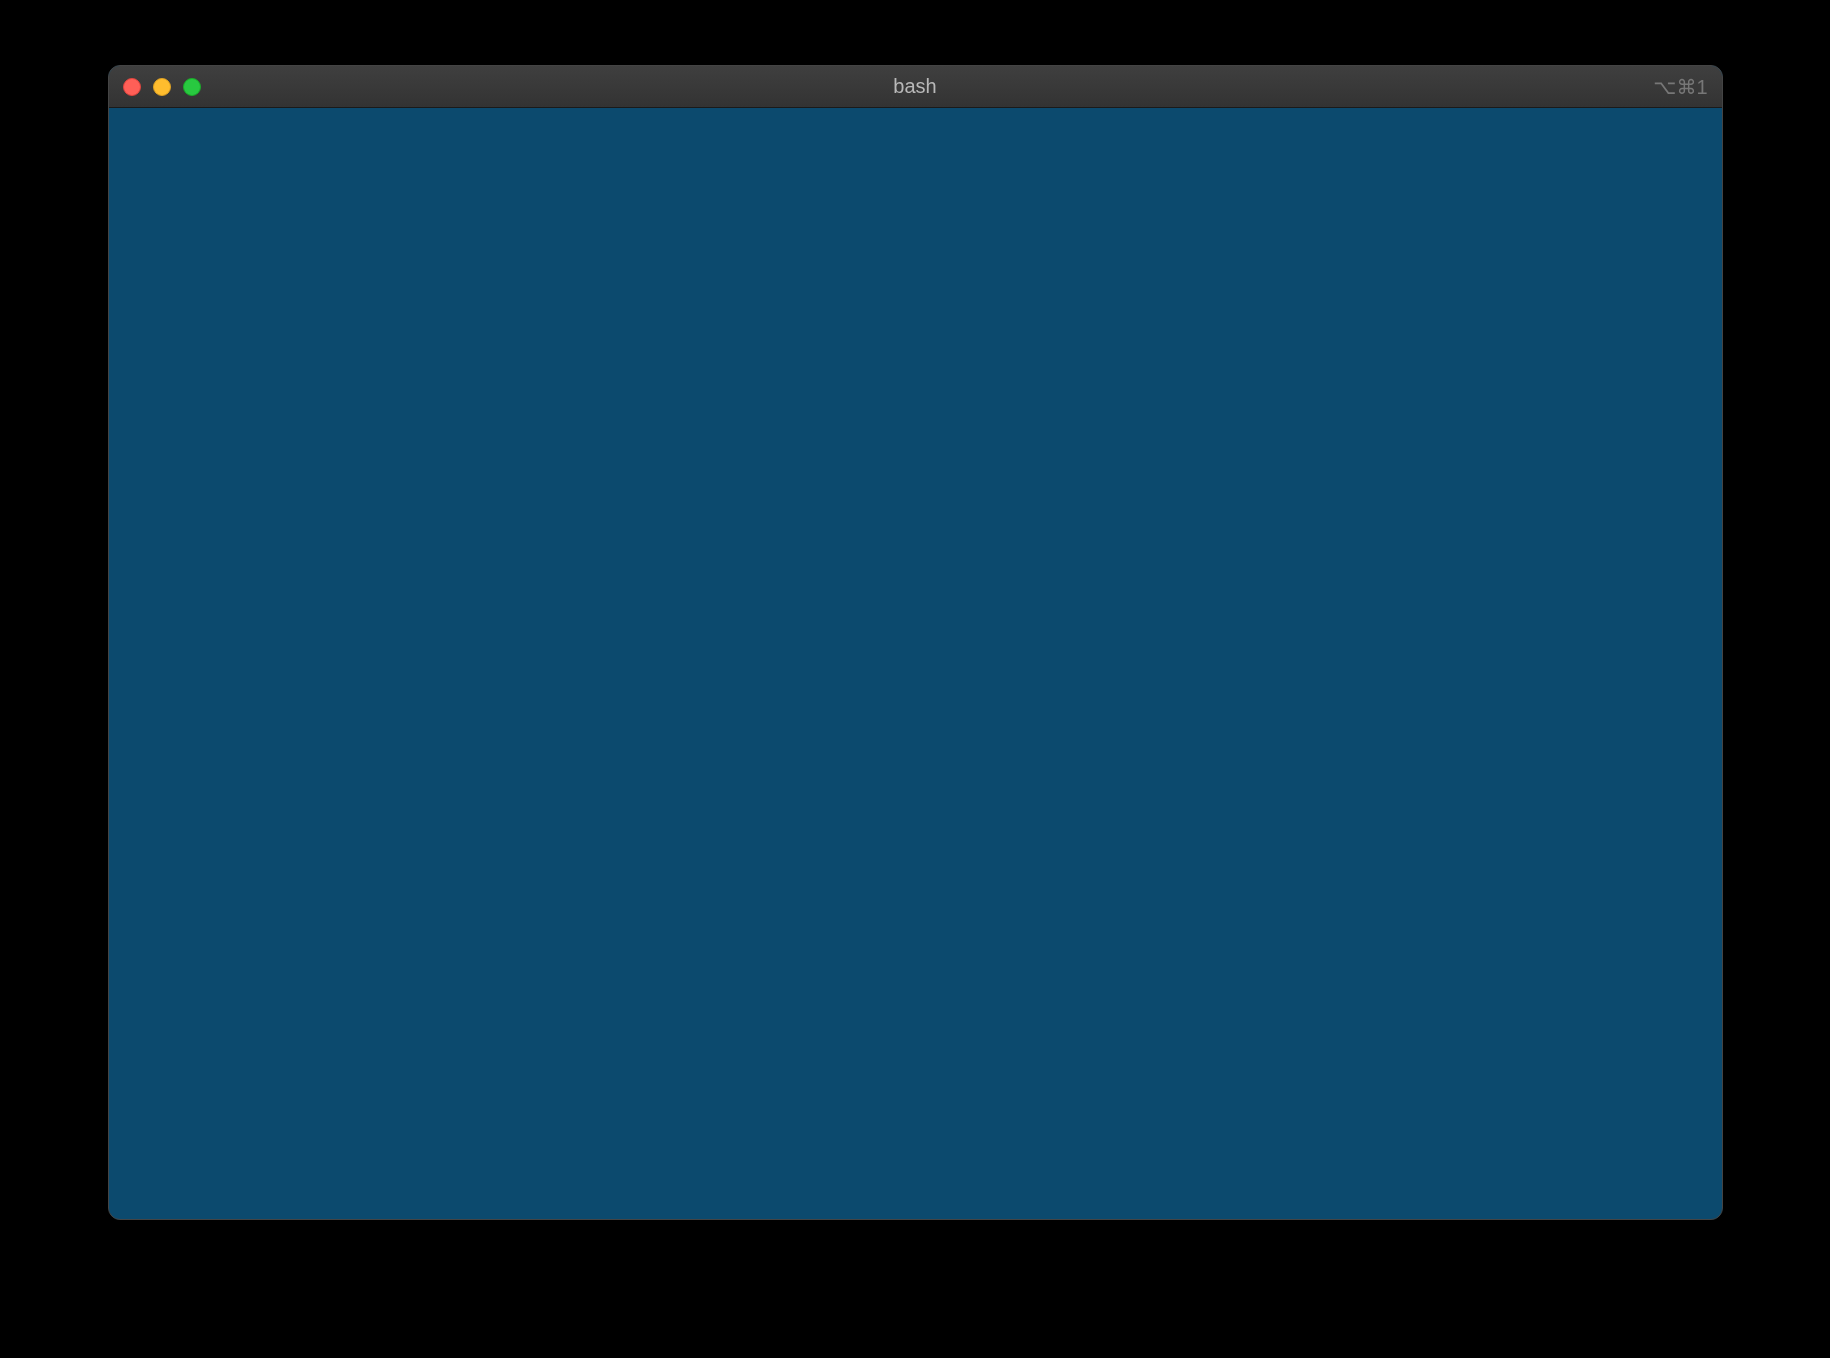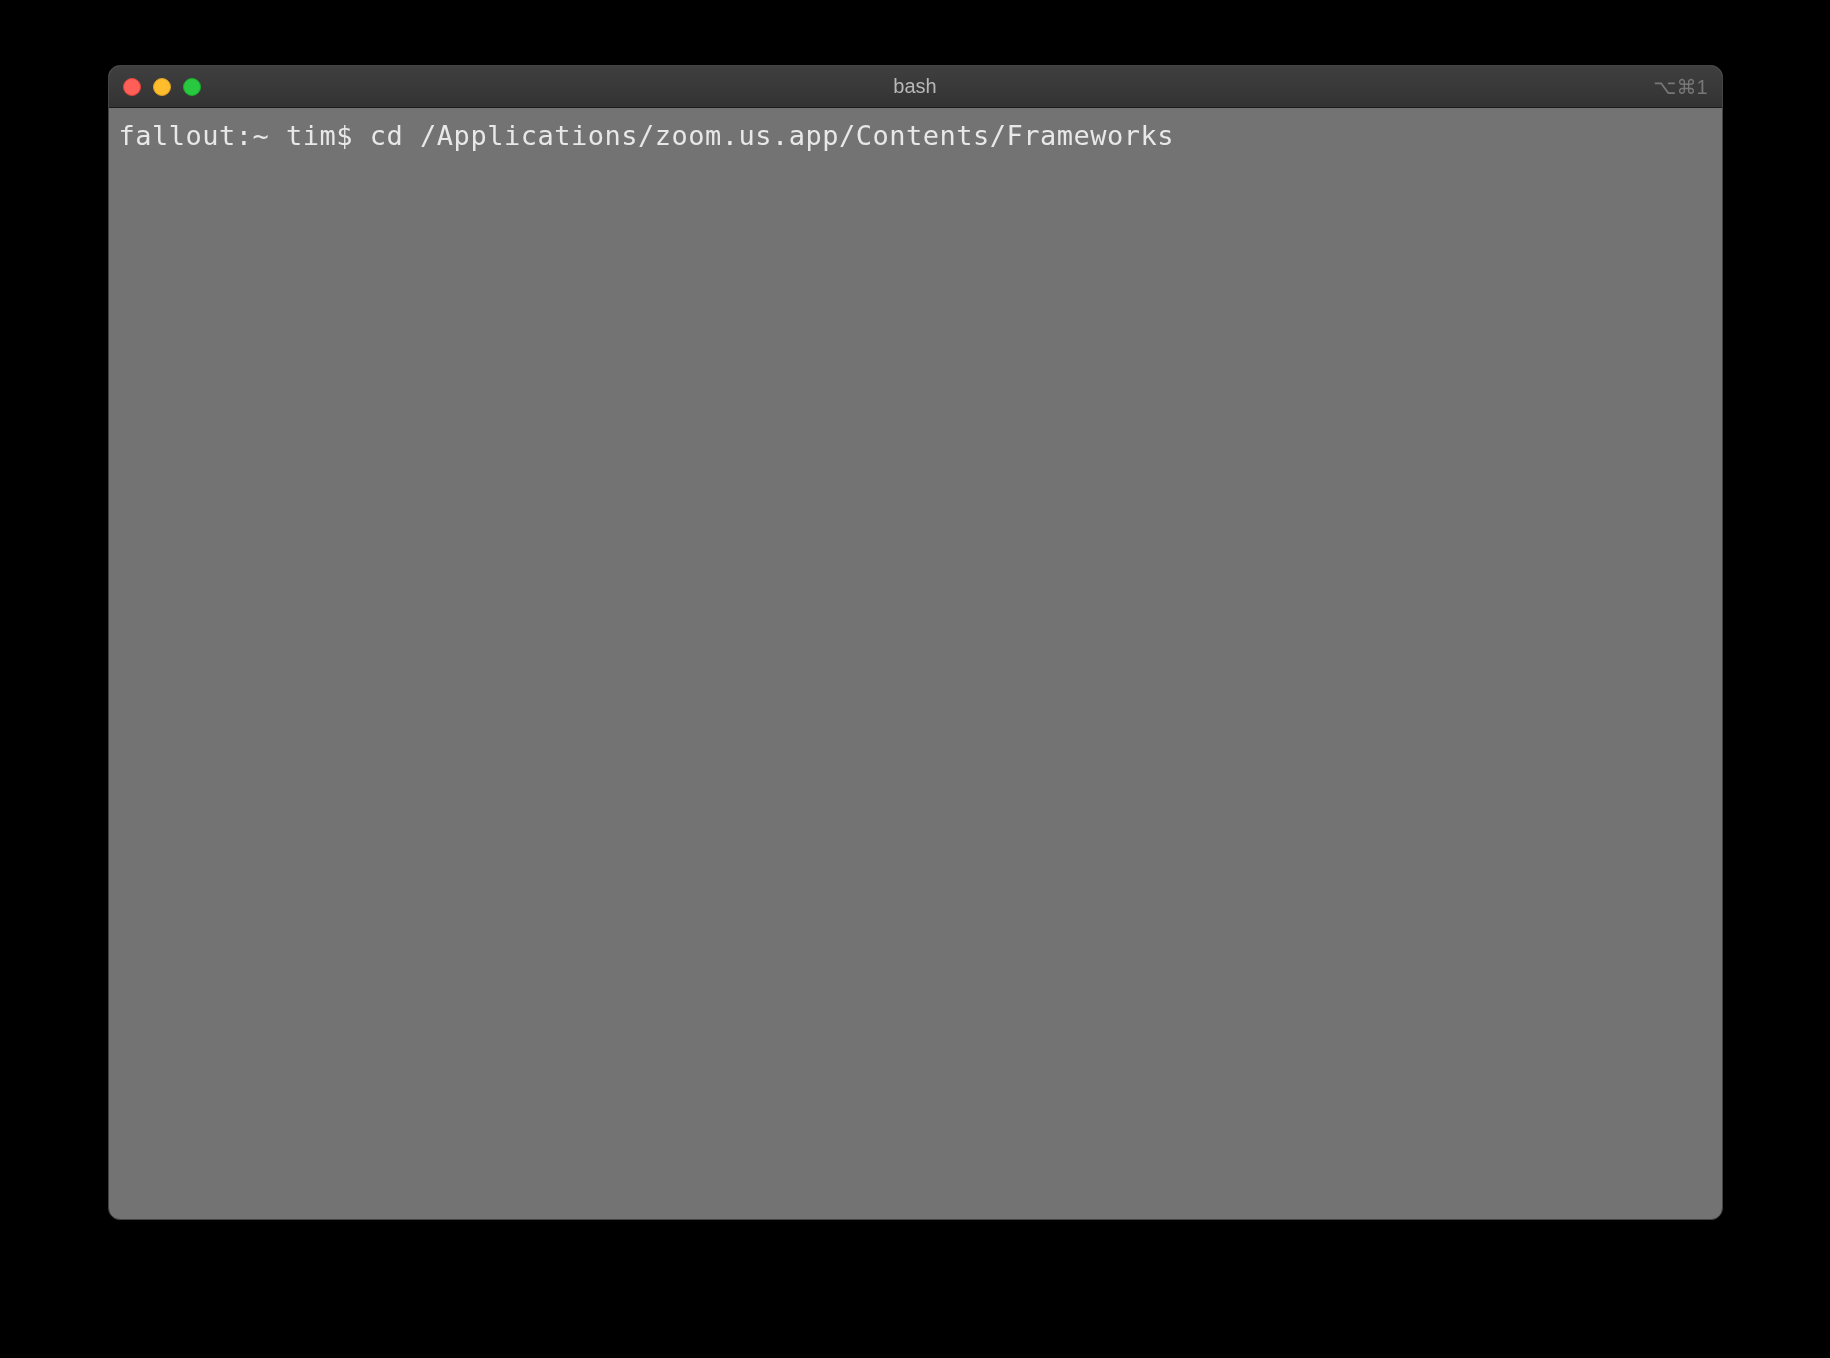--- a/index.html
+++ b/index.html
@@ -15,21 +15,21 @@
       display: flex;
       align-items: flex-start;
       justify-content: center;
       padding-top: 65px;
       font-family: 'SF Mono', 'Menlo', 'Monaco', 'Consolas', monospace;
     }
     
     .terminal-window {
       width: 1615px;
       height: 1155px;
-      background: #737373;
+      background: #0c4a6e;
       border-radius: 12px;
       border: 1px solid #444444;
       overflow: hidden;
       box-shadow: 0 20px 60px rgba(0,0,0,0.5);
     }
     
     .title-bar {
       height: 42px;
       background: linear-gradient(to bottom, #3f3f3f, #333333);
       display: flex;
@@ -113,14 +113,14 @@
 <div class="terminal-window">
   <div class="title-bar">
     <div class="traffic-lights">
       <div class="traffic-light red"></div>
       <div class="traffic-light yellow"></div>
       <div class="traffic-light green"></div>
     </div>
     <div class="window-title">bash</div>
     <div class="shortcut-label">⌥⌘1</div>
   </div>
-  <div class="terminal-content"><span class="terminal-line"><span>fallout:~ tim$ </span><span>cd /Applications/zoom.us.app/Contents/Frameworks</span></span></div>
+  <div class="terminal-content"></div>
 </div>
 
 </body></html>

